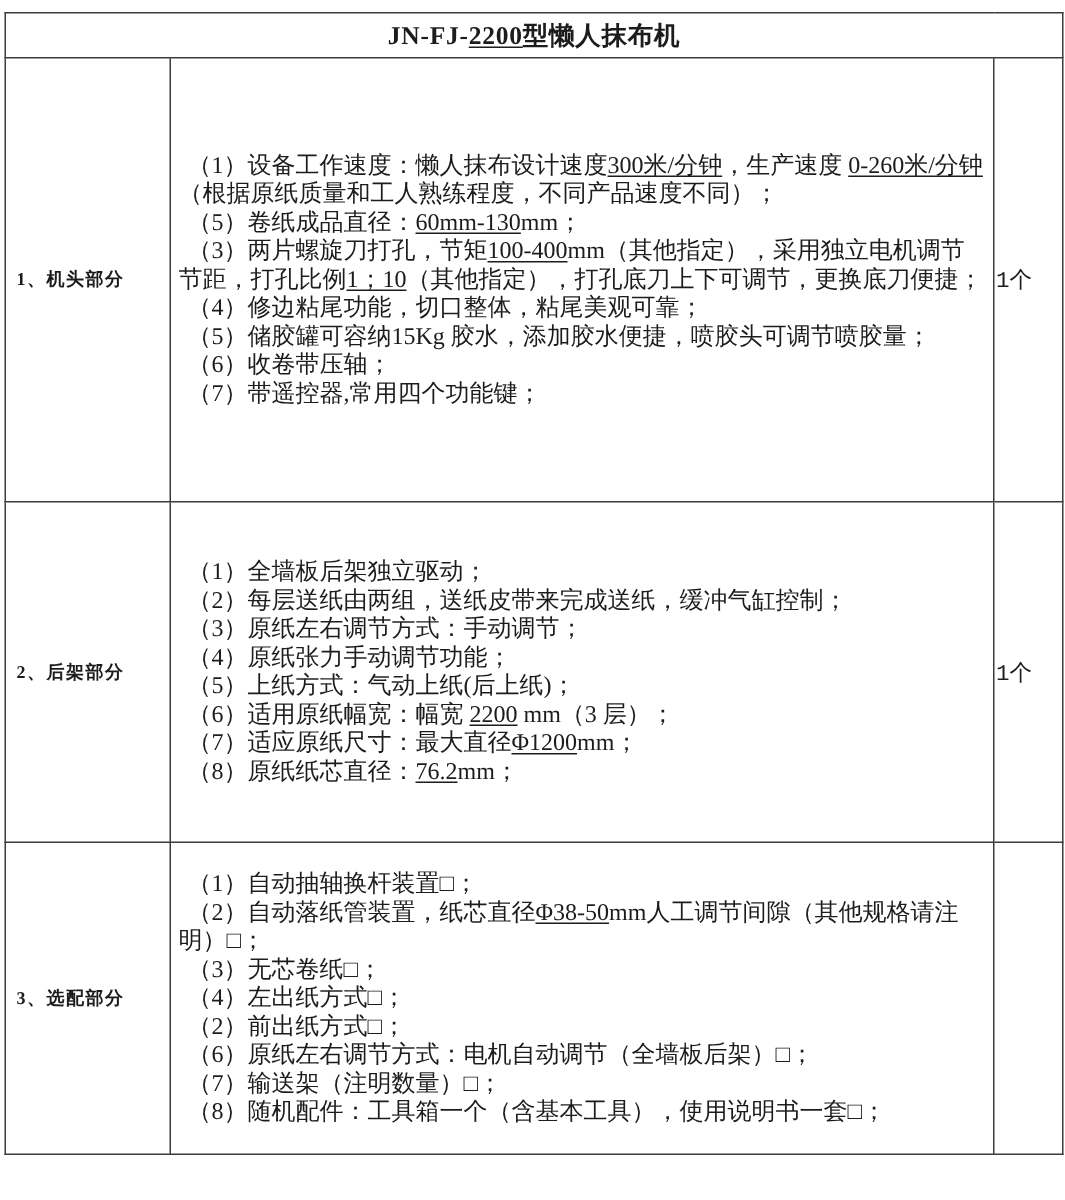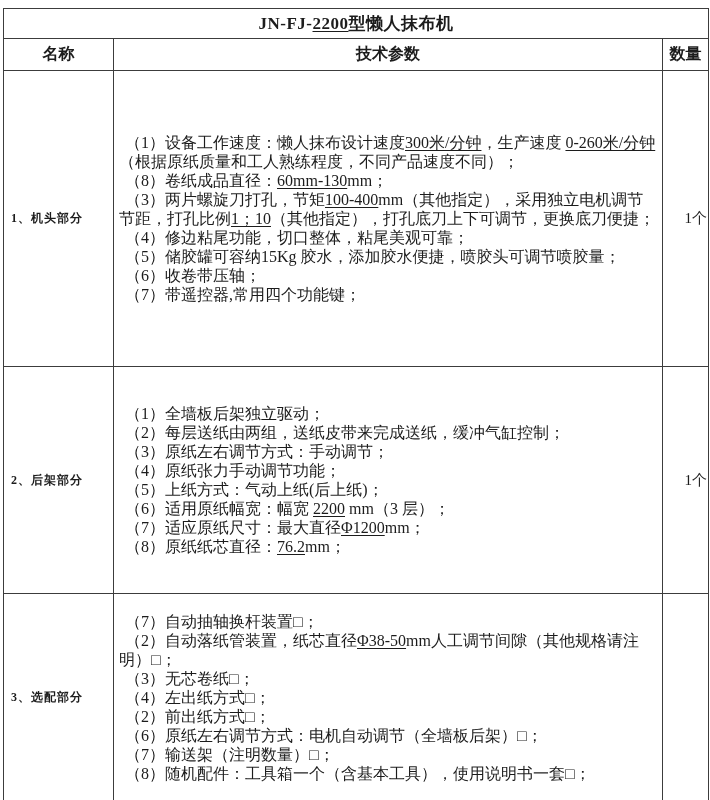--- a/index.html
+++ b/index.html
@@ -23,51 +23,46 @@
     font-size:16px; font-weight:bold;
   }
   .label-cell {
     vertical-align:middle; font-size:12px; font-weight:bold;
     padding-left:7px; letter-spacing:1px;
   }
   .param-cell {
     vertical-align:middle; font-size:16px; line-height:19px;
     padding:2px 6px 2px 5px;
   }
-  .qty-cell { text-align:right; vertical-align:middle; font-size:15px; }
+  .qty-cell { text-align:left; vertical-align:middle; font-size:15px;font-family:Liberation Mono, monospace; }
   .item { text-indent:6px; }
   .u { text-decoration:underline; text-underline-offset:2px; }
   .row-1 td { height:291px; }
   .row-2 td { height:222px; }
   .row-3 td { height:203px; }
 </style>
 </head>
 <body>
 
 <div class="page">
   <table class="spec-table">
     <colgroup>
       <col style="width:110px">
       <col style="width:549px">
       <col style="width:46px">
     </colgroup>
     <tbody>
         <tr>
       <td class="title-cell" colspan="3"><span>JN-FJ-</span><span class="u">2200</span><span>型懒人抹布机</span></td>
     </tr>
-    <tr class="header-row">
-      <th>名称</th>
-      <th>技术参数</th>
-      <th>数量</th>
-    </tr>
     <tr class="row-1">
       <td class="label-cell">1、机头部分</td>
       <td class="param-cell">
             <div class="item"><span>（1）设备工作速度：懒人抹布设计速度</span><span class="u">300米/分钟</span><span>，生产速度 </span><span class="u">0-260米/分钟</span><span>（根据原纸质量和工人熟练程度，不同产品速度不同）；</span></div>
-            <div class="item"><span>（8）卷纸成品直径：</span><span class="u">60mm-130</span><span>mm；</span></div>
+            <div class="item"><span>（5）卷纸成品直径：</span><span class="u">60mm-130</span><span>mm；</span></div>
             <div class="item"><span>（3）两片螺旋刀打孔，节矩</span><span class="u">100-400</span><span>mm（其他指定），采用独立电机调节节距，打孔比例</span><span class="u">1；10</span><span>（其他指定），打孔底刀上下可调节，更换底刀便捷；</span></div>
             <div class="item"><span>（4）修边粘尾功能，切口整体，粘尾美观可靠；</span></div>
             <div class="item"><span>（5）储胶罐可容纳15Kg 胶水，添加胶水便捷，喷胶头可调节喷胶量；</span></div>
             <div class="item"><span>（6）收卷带压轴；</span></div>
             <div class="item"><span>（7）带遥控器,常用四个功能键；</span></div>
           </td>
       <td class="qty-cell">1个</td>
     </tr>
     <tr class="row-2">
       <td class="label-cell">2、后架部分</td>
@@ -79,21 +74,21 @@
             <div class="item"><span>（5）上纸方式：气动上纸(后上纸)；</span></div>
             <div class="item"><span>（6）适用原纸幅宽：幅宽 </span><span class="u">2200</span><span> mm（3 层）；</span></div>
             <div class="item"><span>（7）适应原纸尺寸：最大直径</span><span class="u">Φ1200</span><span>mm；</span></div>
             <div class="item"><span>（8）原纸纸芯直径：</span><span class="u">76.2</span><span>mm；</span></div>
           </td>
       <td class="qty-cell">1个</td>
     </tr>
     <tr class="row-3">
       <td class="label-cell">3、选配部分</td>
       <td class="param-cell">
-            <div class="item"><span>（7）自动抽轴换杆装置□；</span></div>
+            <div class="item"><span>（1）自动抽轴换杆装置□；</span></div>
             <div class="item"><span>（2）自动落纸管装置，纸芯直径</span><span class="u">Φ38-50</span><span>mm人工调节间隙（其他规格请注明）□；</span></div>
             <div class="item"><span>（3）无芯卷纸□；</span></div>
             <div class="item"><span>（4）左出纸方式□；</span></div>
             <div class="item"><span>（2）前出纸方式□；</span></div>
             <div class="item"><span>（6）原纸左右调节方式：电机自动调节（全墙板后架）□；</span></div>
             <div class="item"><span>（7）输送架（注明数量）□；</span></div>
             <div class="item"><span>（8）随机配件：工具箱一个（含基本工具），使用说明书一套□；</span></div>
           </td>
       <td class="qty-cell"></td>
     </tr>

